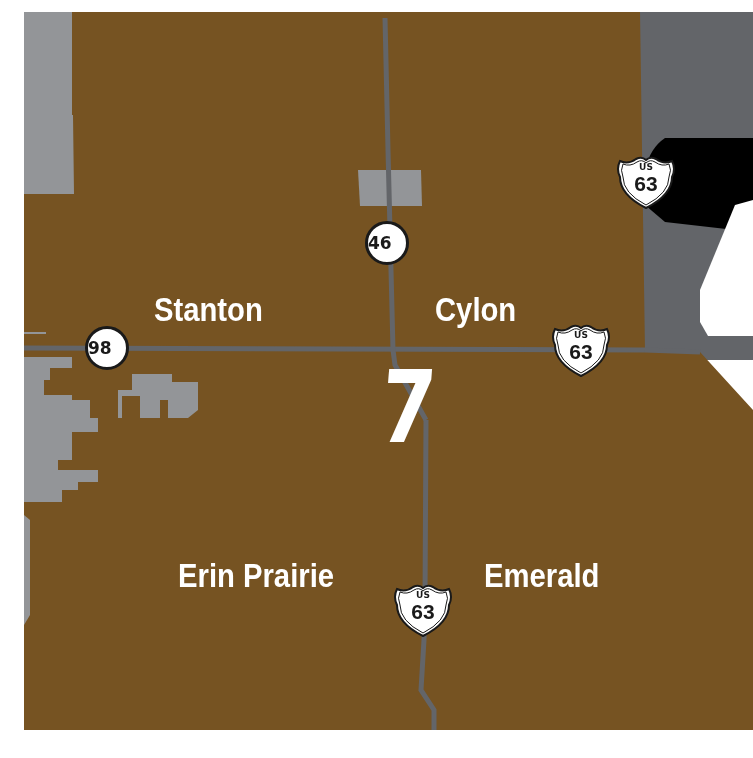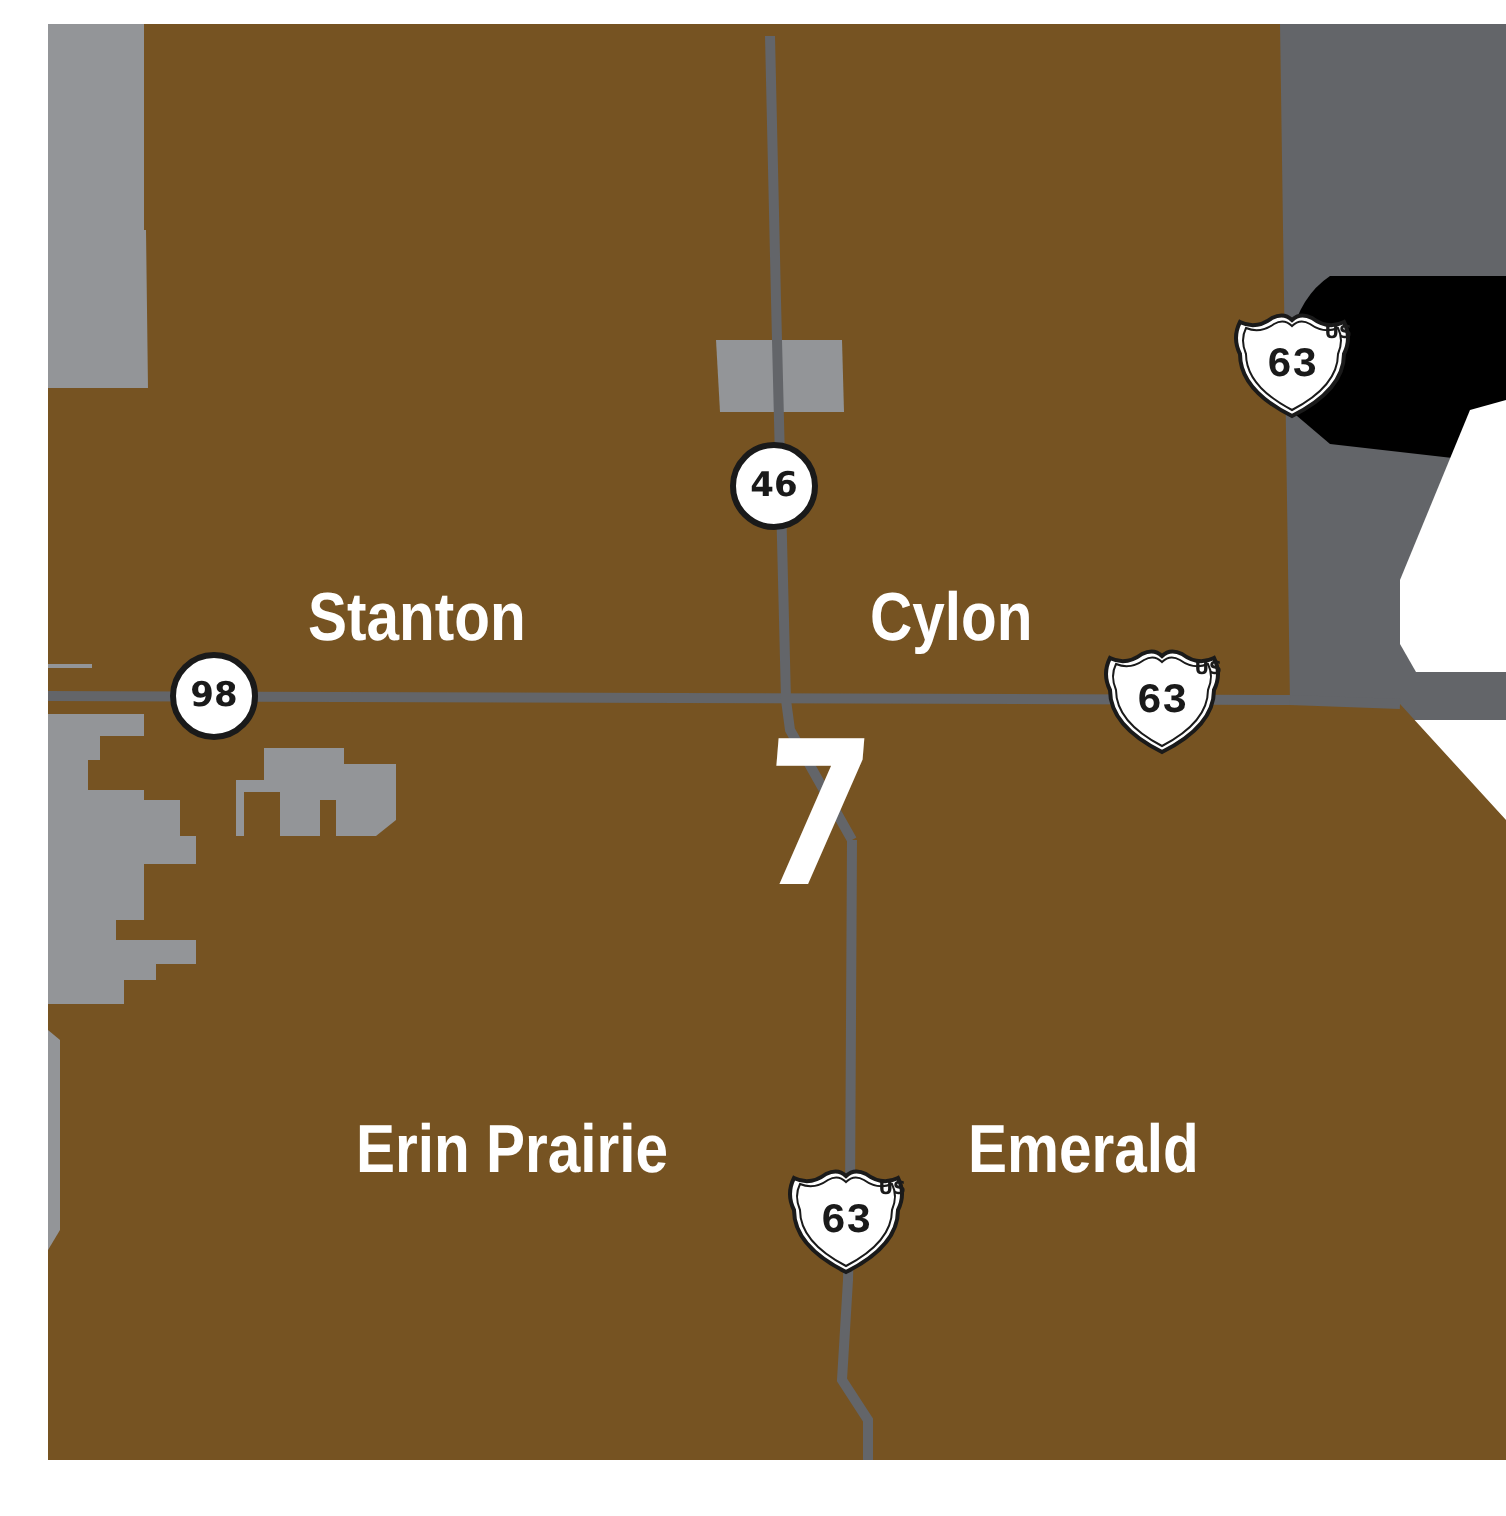--- a/index.html
+++ b/index.html
@@ -27,38 +27,38 @@
       transform: scaleX(0.78) skewX(-6deg);
       transform-origin: left top;
     }
     .state-shield {
       position: absolute;
       width: 44px; height: 44px;
       border-radius: 50%;
       background: #ffffff;
       border: 3px solid #1a1a1a;
       box-sizing: border-box;
-      display: flex; align-items: center; justify-content: center;
+      display: flex; align-items: center; justify-content: flex-start;
       font-family: "DejaVu Sans", sans-serif;
       font-weight: bold;
       font-size: 17px;
       color: #1a1a1a;
     }
     .us-shield {
       position: absolute;
       width: 60px; height: 56px;
     }
     .us-shield svg { position: absolute; left: 0; top: 0; }
     .us-shield .us-text {
-      position: absolute; left: 0; width: 60px; top: 7px; text-align: right;
+      position: absolute; left: 0; width: 60px; top: 7px; text-align: center;
       font-family: "DejaVu Sans", sans-serif; font-size: 9px; color: #1a1a1a; font-weight: bold;
     }
     .us-shield .us-num {
       position: absolute; left: 0; width: 60px; top: 17px; text-align: center;
-      font-family: Liberation Mono, monospace; font-size: 21px; color: #1a1a1a; font-weight: bold;
+      font-family: Liberation Sans, sans-serif; font-size: 21px; color: #1a1a1a; font-weight: bold;
     }
   </style>
 </head>
 <body>
 
 <div id="map">
   <svg width="753" height="758" viewBox="0 0 753 758" xmlns="http://www.w3.org/2000/svg">
 
     <path d="M640 12 L753 12 L753 360 L700 360 L640 352 Z" fill="#636569"></path>
 

